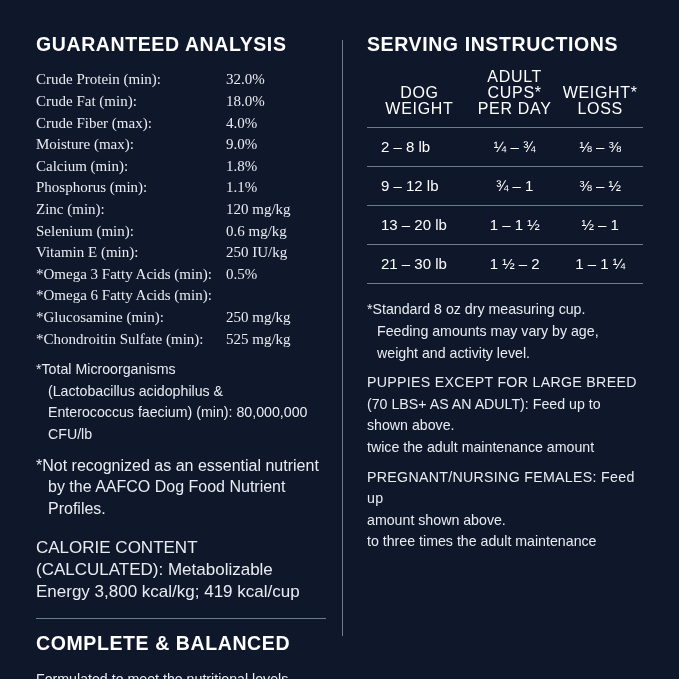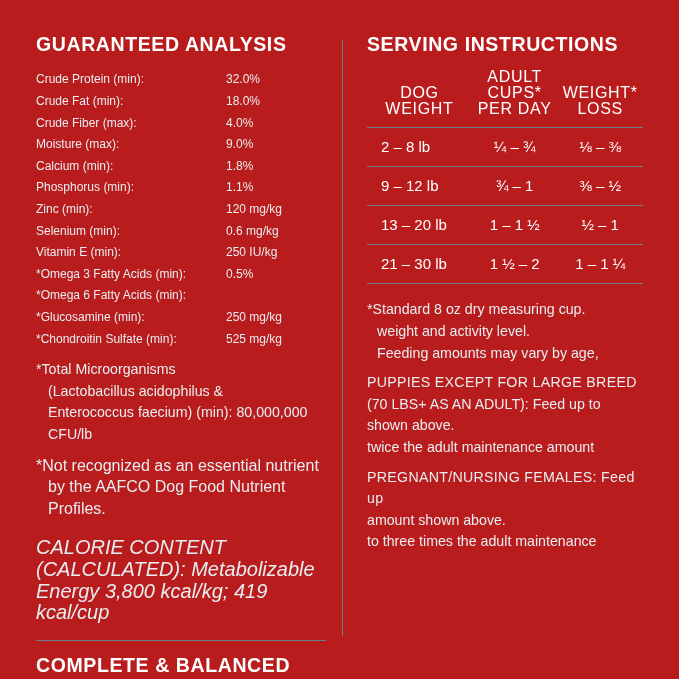--- a/index.html
+++ b/index.html
@@ -15,21 +15,21 @@
     overflow: hidden;
   }
   .page {
     position: relative;
     width: 679px;
     height: 679px;
     box-sizing: border-box;
     padding: 34px 36px 17px 36px;
     display: flex;
     flex-direction: row;
-    background: #b91c1c;
+    background: #0f172a;
   }
   .col-left {
     width: 306px;
     box-sizing: border-box;
     padding-right: 16px;
   }
   .divider {
     width: 1px;
     background: #6c7d8c;
     margin: 6px 0 26px 0;
@@ -49,23 +49,24 @@
     color: #ffffff;
   }
   
   .ga-list {
     margin: 0;
     padding: 0;
     list-style: none;
   }
   .ga-row {
     display: flex;
-    font-size: 12px;
-    line-height: 21.6px;
-    color: #e8edf1;
+    font-size: 15px;
+    line-height: 21.6px;
+    color: #e8edf1;
+    font-family: Liberation Serif, serif;
   }
   .ga-label {
     flex: none;
     width: 190px;
   }
   .ga-value {
     flex: 1;
   }
   
   .micro-block {
@@ -84,25 +85,24 @@
     font-size: 16px;
     line-height: 21.6px;
     color: #e8edf1;
     margin-top: 9px;
   }
   .footnote .ind {
     padding-left: 12px;
     display: block;
   }
   .calorie {
-    font-size: 20px;
+    font-size: 17px;
     line-height: 21.6px;
     color: #e8edf1;
     margin-top: 18px;
-    font-style: italic;
   }
   .hr-left {
     border: none;
     border-top: 1px solid #6c7d8c;
     margin: 16px 0 14px 0;
   }
   .complete-body {
     font-size: 14.2px;
     line-height: 21.6px;
     color: #e8edf1;
@@ -301,22 +301,22 @@
         <tr class="last">
           <td class="first">21 – 30 lb</td>
           <td>1 ½ – 2</td>
           <td>1 – 1 ¼</td>
         </tr>
       </tbody>
     </table>
 
     <div class="note">
       <span>*Standard 8 oz dry measuring cup.</span>
+      <span class="ind">Feeding amounts may vary by age,</span>
       <span class="ind">weight and activity level.</span>
-      <span class="ind">Feeding amounts may vary by age,</span>
     </div>
 
     <div class="para">
       <div class="caps">PUPPIES EXCEPT FOR LARGE BREED</div>
       <div>(70 LBS+ AS AN ADULT): Feed up to</div>
       <div>shown above.</div>
       <div>twice the adult maintenance amount</div>
     </div>
 
     <div class="para">

